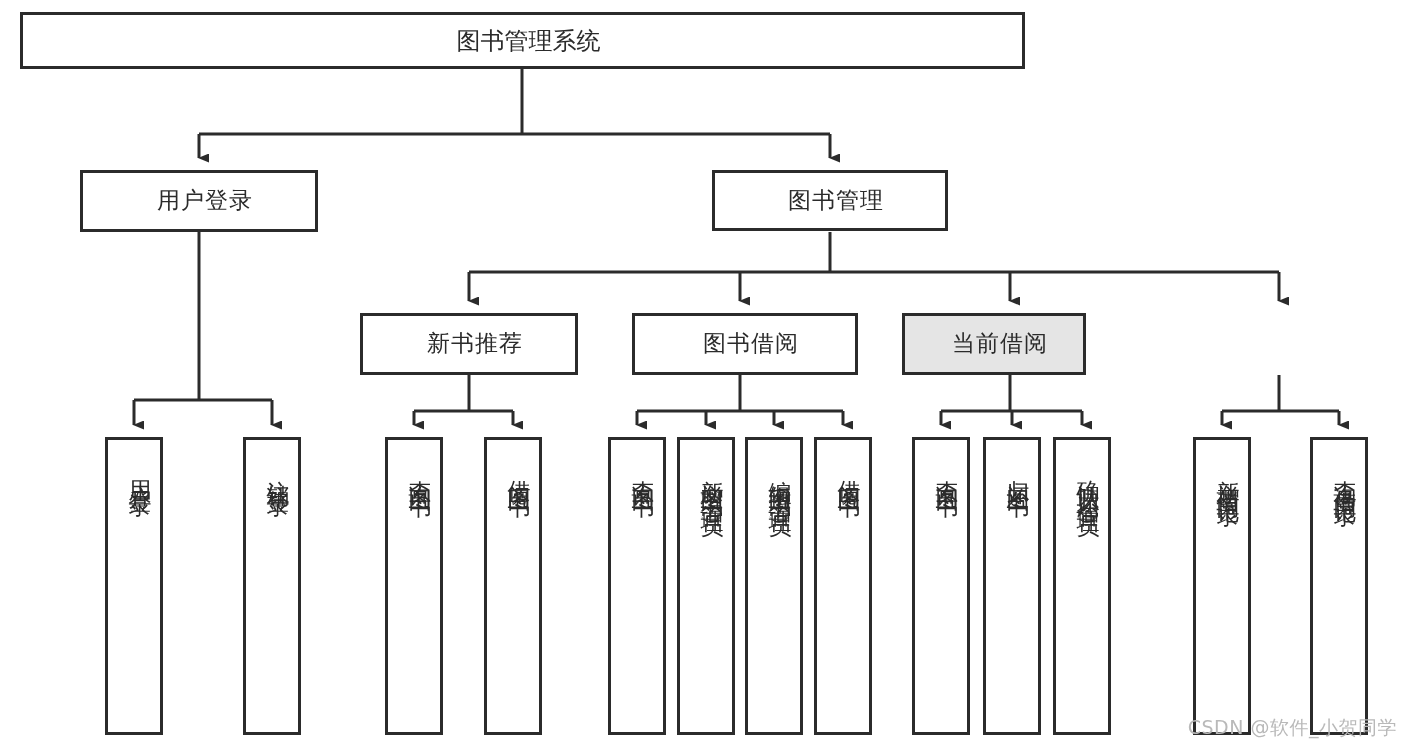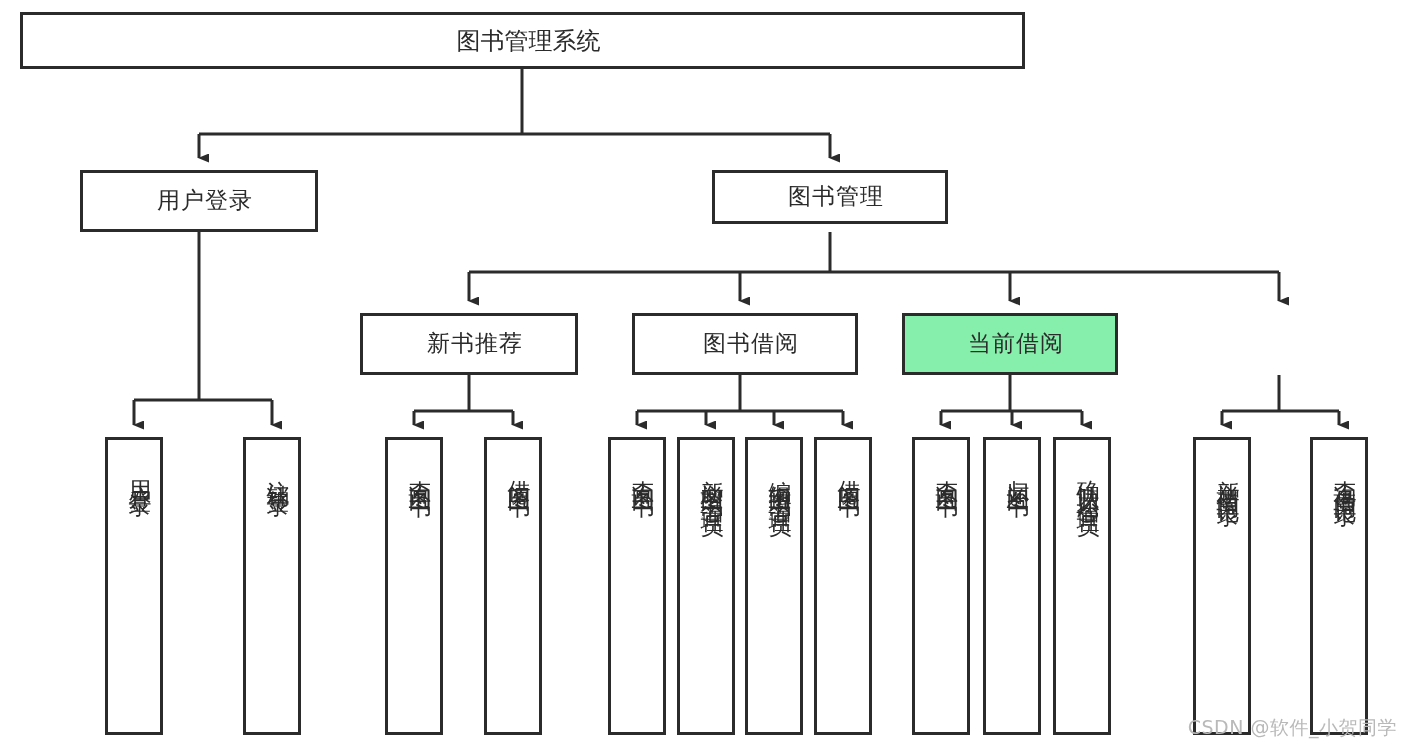--- a/index.html
+++ b/index.html
@@ -125,31 +125,31 @@
     </g>
   </svg>
 
   <div class="node root" style="left: 20px; top: 12px; width: 1005px; height: 57px; border-color: rgb(43, 43, 43); background: rgb(255, 255, 255); color: rgb(43, 43, 43);">
     <span>图书管理系统</span>
   </div>
 
   <div class="node h" style="left: 80px; top: 170px; width: 238px; height: 62px; border-color: rgb(43, 43, 43); background: rgb(255, 255, 255); color: rgb(43, 43, 43);">
     <span>用户登录</span>
   </div>
-  <div class="node h" style="left: 712px; top: 170px; width: 236px; height: 54px; border-color: rgb(43, 43, 43); background: rgb(255, 255, 255); color: rgb(43, 43, 43);">
+  <div class="node h" style="left: 712px; top: 170px; width: 236px; height: 61px; border-color: rgb(43, 43, 43); background: rgb(255, 255, 255); color: rgb(43, 43, 43);">
     <span>图书管理</span>
   </div>
 
   <div class="node h" style="left: 360px; top: 313px; width: 218px; height: 62px; border-color: rgb(43, 43, 43); background: rgb(255, 255, 255); color: rgb(43, 43, 43); font-family: Liberation Serif, serif;">
     <span>新书推荐</span>
   </div>
   <div class="node h" style="left: 632px; top: 313px; width: 226px; height: 62px; border-color: rgb(43, 43, 43); background: rgb(255, 255, 255); color: rgb(43, 43, 43);">
     <span>图书借阅</span>
   </div>
-  <div class="node h" style="left: 902px; top: 313px; width: 216px; height: 62px; border-color: rgb(43, 43, 43); background: #86efac; color: rgb(43, 43, 43);">
+  <div class="node h" style="left: 902px; top: 313px; width: 184px; height: 62px; border-color: rgb(43, 43, 43); background: #e5e5e5; color: rgb(43, 43, 43);">
     <span>当前借阅</span>
   </div>
 
   <div class="node leaf" style="left: 105px; top: 437px; width: 58px; height: 298px; border-color: rgb(43, 43, 43); background: rgb(255, 255, 255); color: rgb(43, 43, 43);">
     <span class="vtext">用户登录</span>
   </div>
   <div class="node leaf" style="left: 243px; top: 437px; width: 58px; height: 298px; border-color: rgb(43, 43, 43); background: rgb(255, 255, 255); color: rgb(43, 43, 43);">
     <span class="vtext">注销登录</span>
   </div>
   <div class="node leaf" style="left: 385px; top: 437px; width: 58px; height: 298px; border-color: rgb(43, 43, 43); background: rgb(255, 255, 255); color: rgb(43, 43, 43);">

